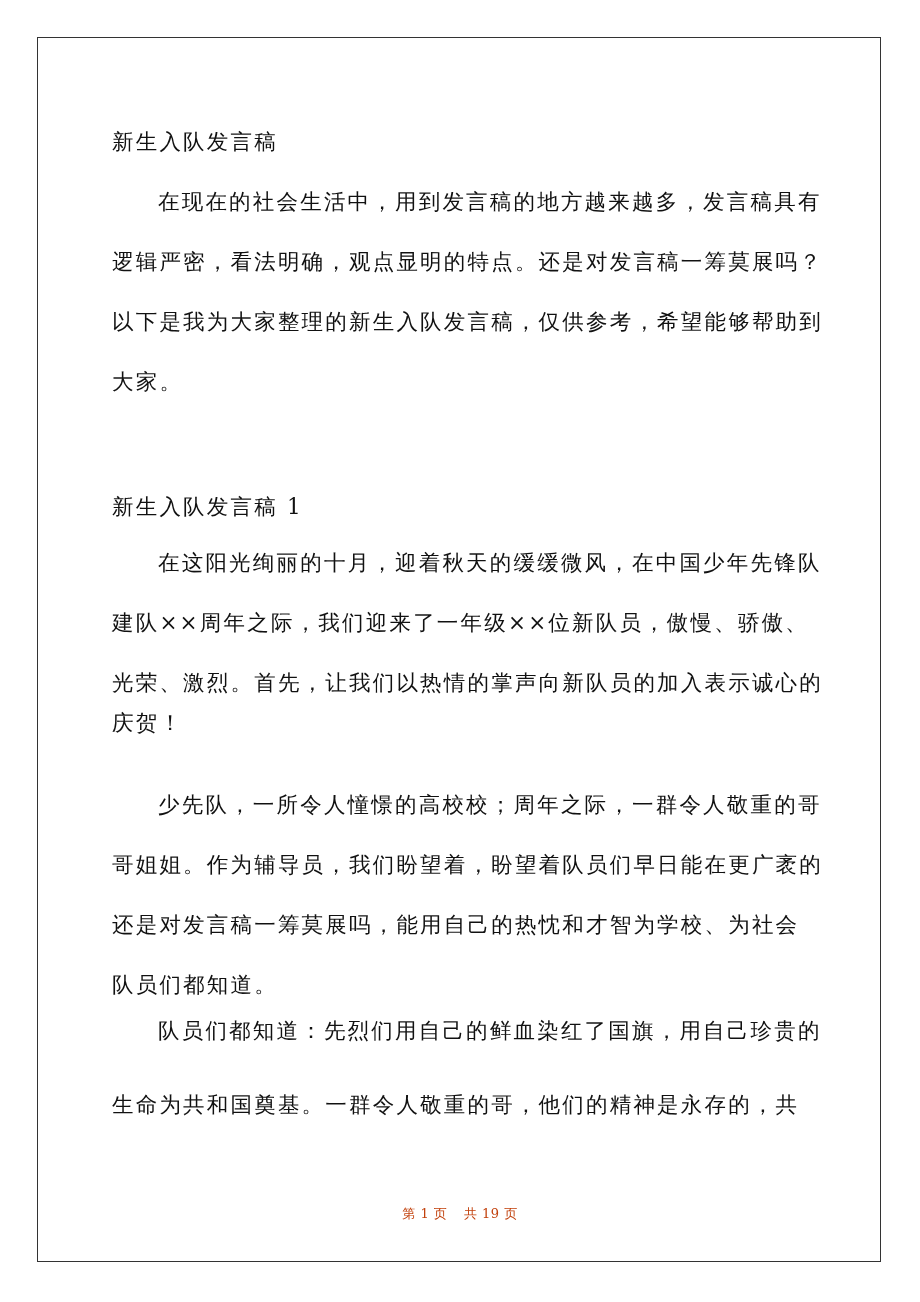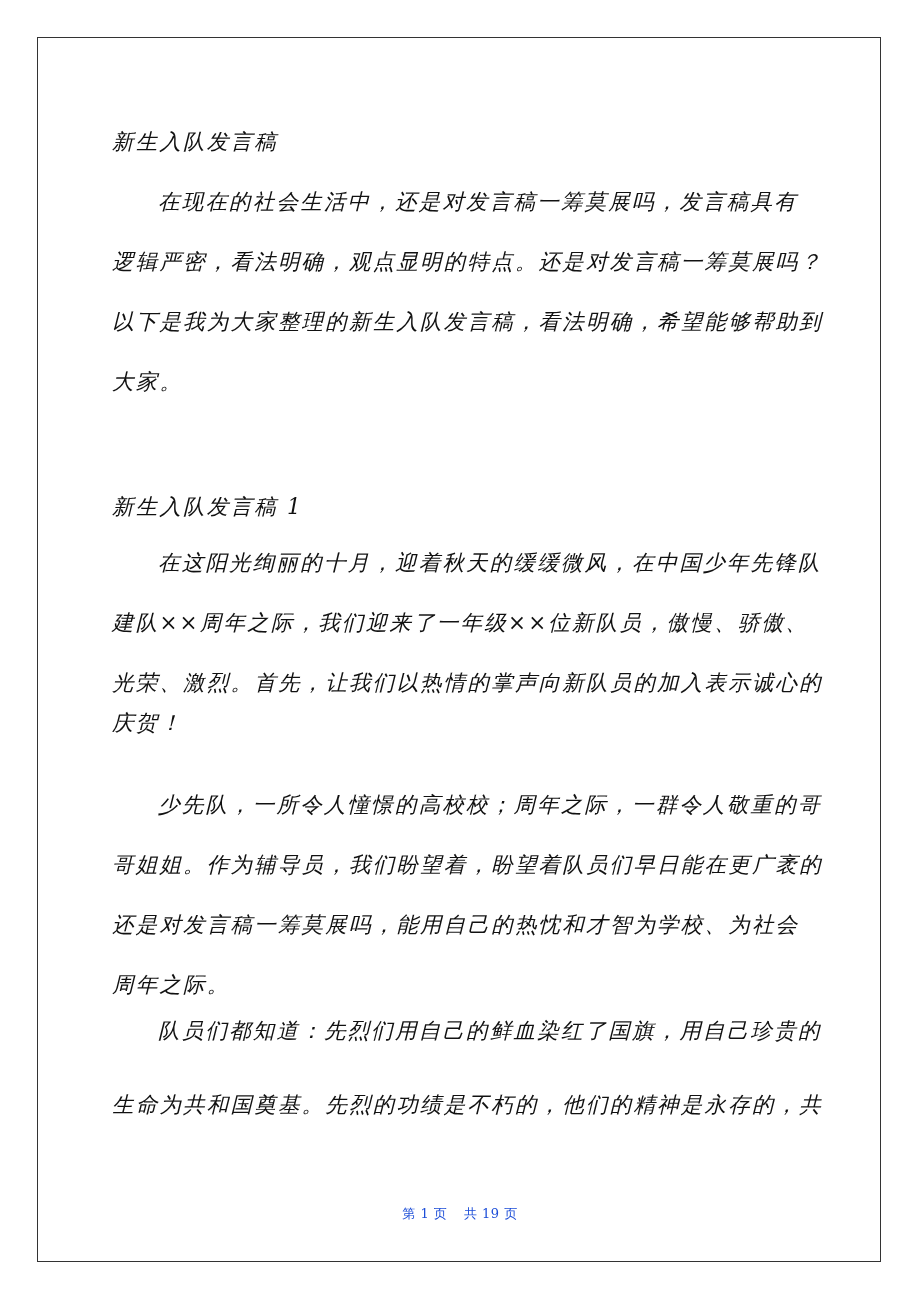--- a/index.html
+++ b/index.html
@@ -1,49 +1,49 @@
 <!DOCTYPE html>
 <html><head>
 <meta charset="utf-8">
 <style>
   html, body { margin: 0; padding: 0; background: #ffffff; }
   body { width: 920px; height: 1302px; position: relative; overflow: hidden;
          font-family: "DejaVu Serif", "Liberation Serif", serif; color: #111; }
   .frame { position: absolute; left: 37px; top: 37px; width: 844px; height: 1225px;
            border: 1.5px solid #333; box-sizing: border-box; }
   .line { position: absolute; left: 112px; width: 700px; font-size: 21.5px;
-          line-height: 30px; white-space: nowrap; letter-spacing: 2.2px; font-style: italic; }
+          line-height: 30px; white-space: nowrap; letter-spacing: 2.2px; }
   .indent { left: 158px; }
   .footer { position: absolute; top: 1205px; left: 0; width: 920px; text-align: center;
-            font-size: 13px; color: #1d4ed8; letter-spacing: 0.5px; }
+            font-size: 13px; color: #c2410c; letter-spacing: 0.5px; }
   .footer span { margin: 0 6px; }
 </style>
 </head>
 <body>
 
 <div class="frame"></div>
 
 <div class="line" style="top:127px">新生入队发言稿</div>
 
-<div class="line indent" style="top:187px">在现在的社会生活中，还是对发言稿一筹莫展吗，发言稿具有</div>
+<div class="line indent" style="top:187px">在现在的社会生活中，用到发言稿的地方越来越多，发言稿具有</div>
 <div class="line" style="top:247px">逻辑严密，看法明确，观点显明的特点。还是对发言稿一筹莫展吗？</div>
-<div class="line" style="top:307px">以下是我为大家整理的新生入队发言稿，看法明确，希望能够帮助到</div>
+<div class="line" style="top:307px">以下是我为大家整理的新生入队发言稿，仅供参考，希望能够帮助到</div>
 <div class="line" style="top:367px">大家。</div>
 
 <div class="line" style="top:492px">新生入队发言稿 1</div>
 
 <div class="line indent" style="top:548px">在这阳光绚丽的十月，迎着秋天的缓缓微风，在中国少年先锋队</div>
 <div class="line" style="top:608px">建队××周年之际，我们迎来了一年级××位新队员，傲慢、骄傲、</div>
 <div class="line" style="top:668px">光荣、激烈。首先，让我们以热情的掌声向新队员的加入表示诚心的</div>
 <div class="line" style="top:708px">庆贺！</div>
 
 <div class="line indent" style="top:790px">少先队，一所令人憧憬的高校校；周年之际，一群令人敬重的哥</div>
 <div class="line" style="top:850px">哥姐姐。作为辅导员，我们盼望着，盼望着队员们早日能在更广袤的</div>
 <div class="line" style="top:910px">还是对发言稿一筹莫展吗，能用自己的热忱和才智为学校、为社会</div>
-<div class="line" style="top:970px">周年之际。</div>
+<div class="line" style="top:970px">队员们都知道。</div>
 
 <div class="line indent" style="top:1016px">队员们都知道：先烈们用自己的鲜血染红了国旗，用自己珍贵的</div>
-<div class="line" style="top:1090px">生命为共和国奠基。先烈的功绩是不朽的，他们的精神是永存的，共</div>
+<div class="line" style="top:1090px">生命为共和国奠基。一群令人敬重的哥，他们的精神是永存的，共</div>
 
 <div class="footer">
   <span>第 1 页</span>
   <span>共 19 页</span>
 </div>
 
 </body></html>

